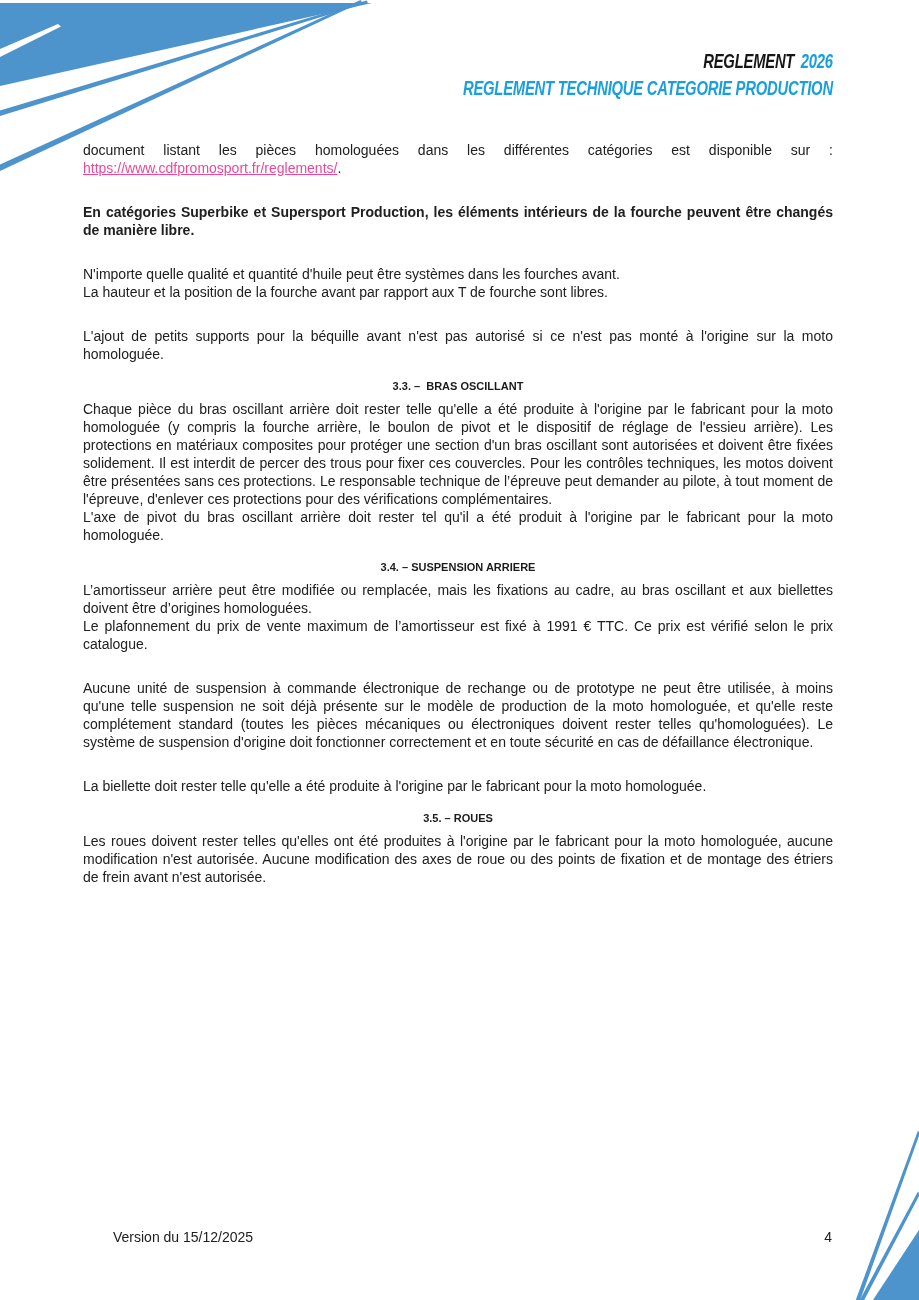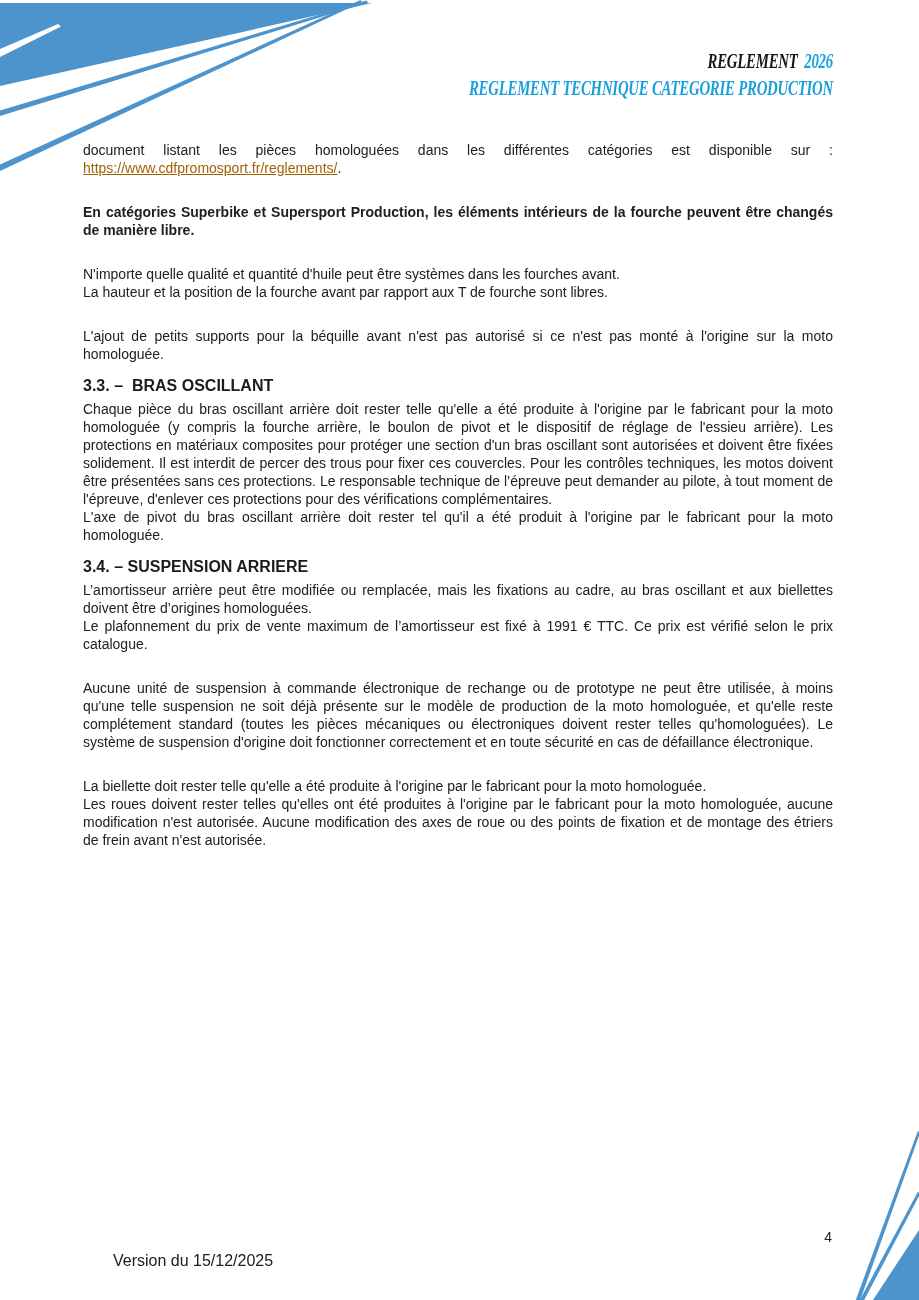--- a/index.html
+++ b/index.html
@@ -12,21 +12,20 @@
     color: #202020;
   }
   svg.deco { position: absolute; pointer-events: none; }
   #deco-top-left { left: 0; top: 0; }
   #deco-bottom-right { left: 835px; top: 1085px; }
 
   .page-header {
     position: absolute;
     right: 86px; top: 50px;
     text-align: right;
-    font-family: Liberation Serif, serif;
   }
   .title-line1, .title-line2 {
     font-weight: bold;
     font-style: italic;
     letter-spacing: -0.3px;
     transform: scaleX(0.74);
     transform-origin: 100% 50%;
     white-space: nowrap;
   }
   .title-line1 { font-size: 20px; color: #161616; }
@@ -38,37 +37,36 @@
     left: 83px; top: 141px;
     width: 750px;
     font-size: 14px;
     line-height: 18px;
     text-align: justify;
   }
   .para { margin: 0; }
   .gap-before { margin-top: 26px; }
   .bold { font-weight: bold; }
   .section-heading {
-    font-size: 16px;
+    font-size: 11px;
     font-weight: bold;
-    text-align: left;
+    text-align: center;
     margin: 14px 0 5px 0;
     white-space: pre-wrap;
     color: #1b1b1b;
   }
   a.doc-link {
-    color: #a16207;
+    color: #ec4899;
     text-decoration: underline;
     cursor: pointer;
   }
   .page-footer-left {
     position: absolute;
     left: 113px; top: 1229px;
-    font-size: 16px;
-    margin-top: 23px;
+    font-size: 14px;
   }
   .page-footer-right {
     position: absolute;
     right: 87px; top: 1229px;
     font-size: 14px;
   }
 </style>
 </head>
 <body>
 
@@ -111,18 +109,19 @@
   <p class="para">L'axe de pivot du bras oscillant arrière doit rester tel qu'il a été produit à l'origine par le fabricant pour la moto homologuée.</p>
 
   <h2 class="section-heading">3.4. – SUSPENSION ARRIERE</h2>
   <p class="para">L’amortisseur arrière peut être modifiée ou remplacée, mais les fixations au cadre, au bras oscillant et aux biellettes doivent être d’origines homologuées.</p>
   <p class="para">Le plafonnement du prix de vente maximum de l’amortisseur est fixé à 1991 € TTC. Ce prix est vérifié selon le prix catalogue.</p>
 
   <p class="para gap-before">Aucune unité de suspension à commande électronique de rechange ou de prototype ne peut être utilisée, à moins qu'une telle suspension ne soit déjà présente sur le modèle de production de la moto homologuée, et qu'elle reste complétement standard (toutes les pièces mécaniques ou électroniques doivent rester telles qu'homologuées). Le système de suspension d'origine doit fonctionner correctement et en toute sécurité en cas de défaillance électronique.</p>
 
   <p class="para gap-before">La biellette doit rester telle qu'elle a été produite à l'origine par le fabricant pour la moto homologuée.</p>
 
+  <h2 class="section-heading">3.5. – ROUES</h2>
   <p class="para">Les roues doivent rester telles qu'elles ont été produites à l'origine par le fabricant pour la moto homologuée, aucune modification n'est autorisée. Aucune modification des axes de roue ou des points de fixation et de montage des étriers de frein avant n'est autorisée.</p>
 
 </div>
 
 <div class="page-footer-left">Version du 15/12/2025</div>
 <div class="page-footer-right">4</div>
 
 </body></html>

